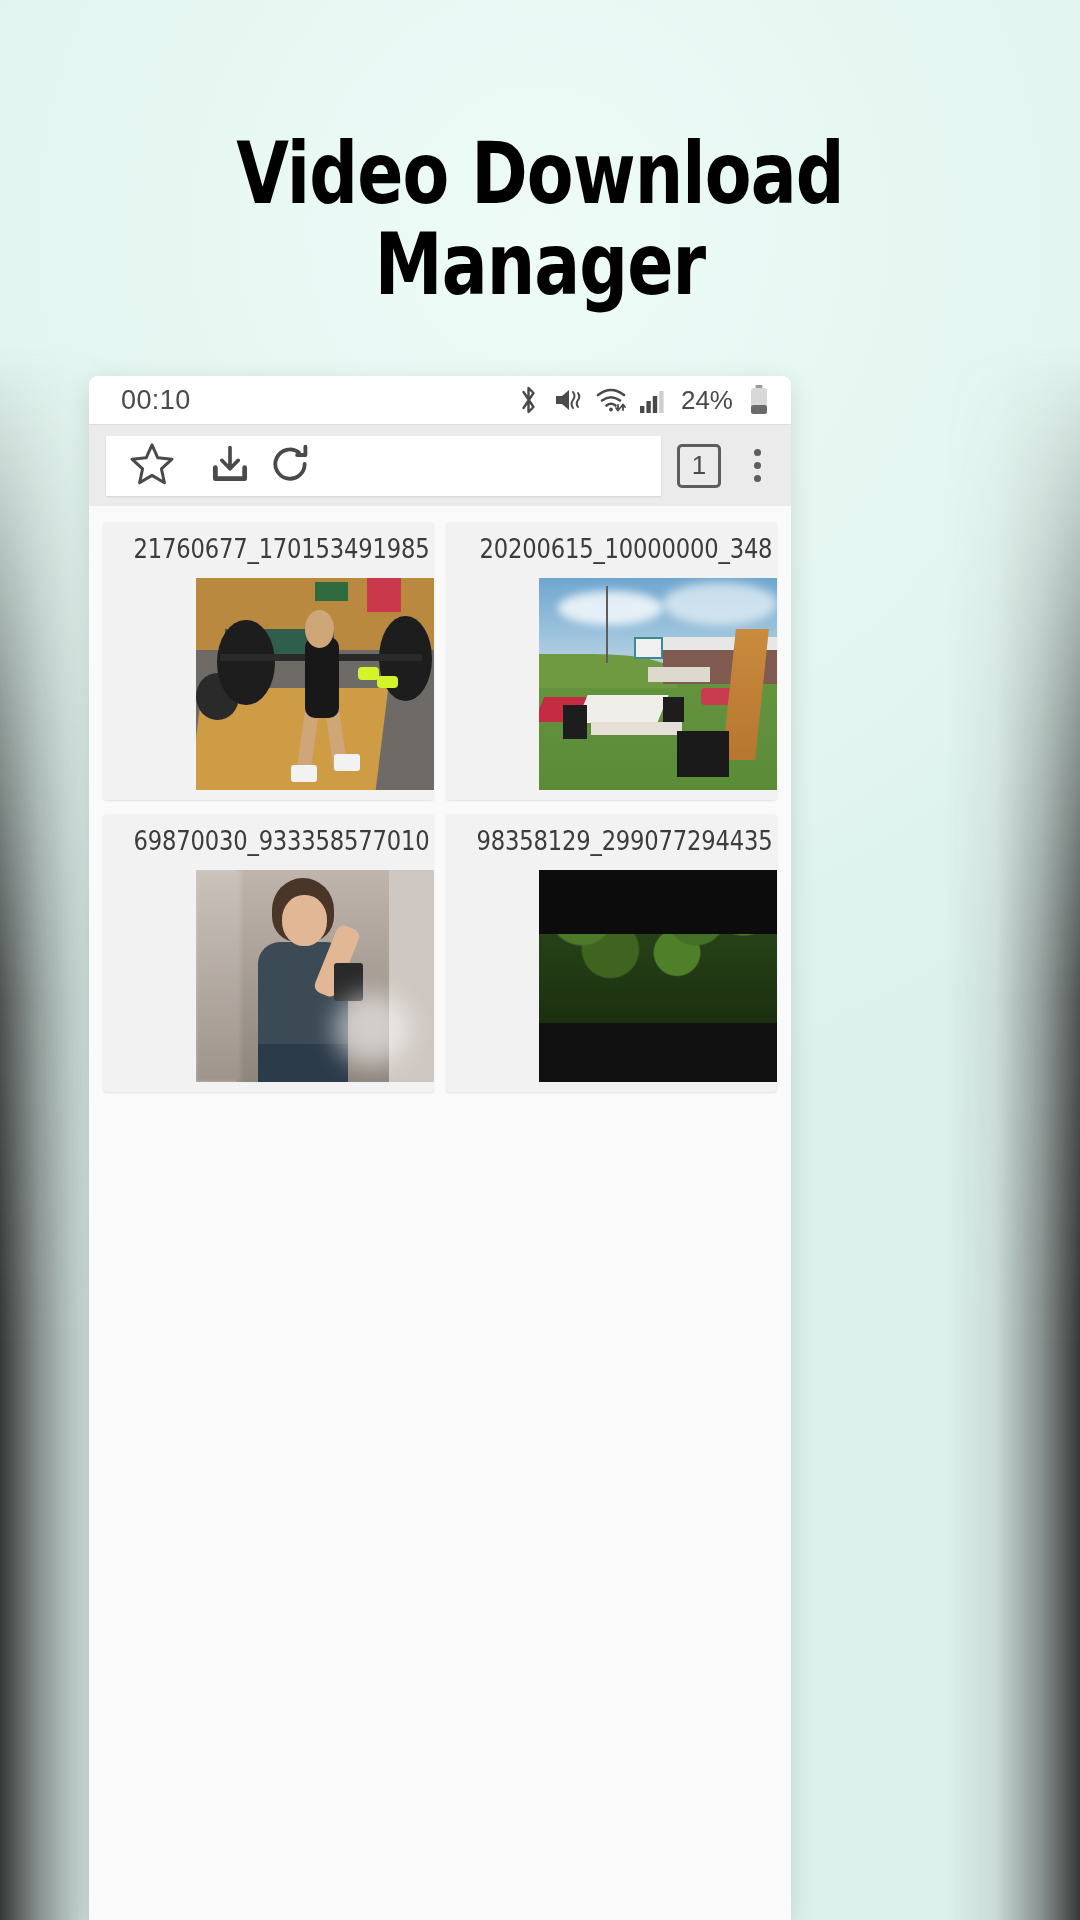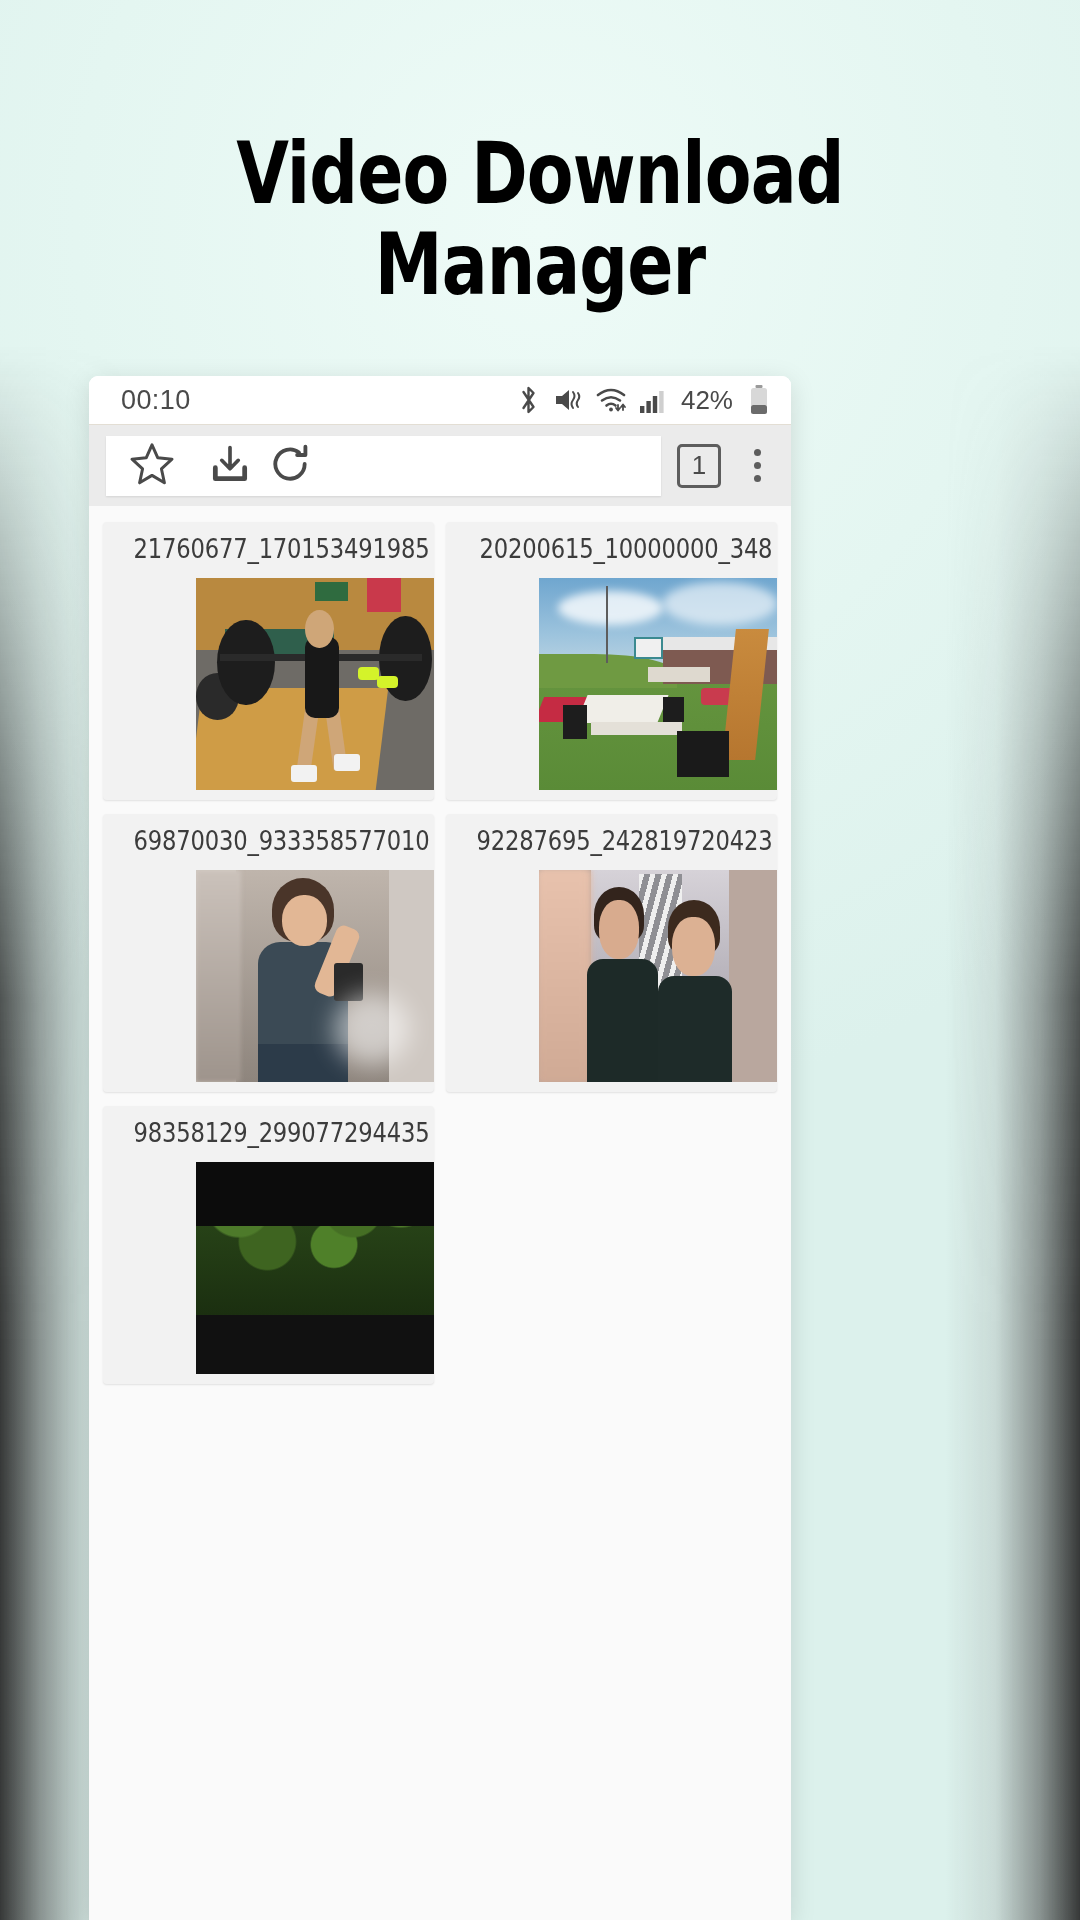--- a/index.html
+++ b/index.html
@@ -320,21 +320,21 @@
 
       <span>
         <svg width="26" height="28" viewBox="0 0 26 28">
           <rect x="1" y="20" width="4.4" height="7" fill="#4a4a4a"></rect>
           <rect x="7.4" y="15" width="4.4" height="12" fill="#4a4a4a"></rect>
           <rect x="13.8" y="10" width="4.4" height="17" fill="#4a4a4a"></rect>
           <rect x="20.2" y="5" width="4.4" height="22" fill="#cfcfcf"></rect>
         </svg>
       </span>
 
-      <span id="battery-pct">42%</span>
+      <span id="battery-pct">24%</span>
 
       <span>
         <svg width="20" height="32" viewBox="0 0 20 32">
           <rect x="6.5" y="1" width="7" height="3" rx="1" fill="#9a9a9a"></rect>
           <rect x="2" y="4" width="16" height="26" rx="2.5" fill="#d8d8d8"></rect>
           <rect x="2" y="21" width="16" height="9" rx="2.5" fill="#6b6b6b"></rect>
         </svg>
       </span>
 
     </div>
@@ -438,35 +438,20 @@
             <div class="layer torso"></div>
           <div class="layer arm"></div>
             <div class="layer phone"></div>
           <div class="layer hair"></div>
             <div class="layer face"></div>
           <div class="layer glow"></div>
         </div>
       </div>
 
 
-      <div class="card">
-        <div class="card-title">92287695_242819720423</div>
-        <div class="thumb t-girls">
-          <div class="layer bgw"></div>
-            <div class="layer deco"></div>
-          <div class="layer blurL"></div>
-            <div class="layer blurR"></div>
-          <div class="layer b1"></div>
-            <div class="layer h1"></div>
-            <div class="layer f1"></div>
-          <div class="layer b2"></div>
-            <div class="layer h2"></div>
-            <div class="layer f2"></div>
-        </div>
-      </div>
 
 
 
       <div class="card">
         <div class="card-title">98358129_299077294435</div>
         <div class="thumb t-leaf">
           <div class="layer bush"></div>
             <div class="layer pink"></div>
             <div class="layer dark"></div>
         </div>

